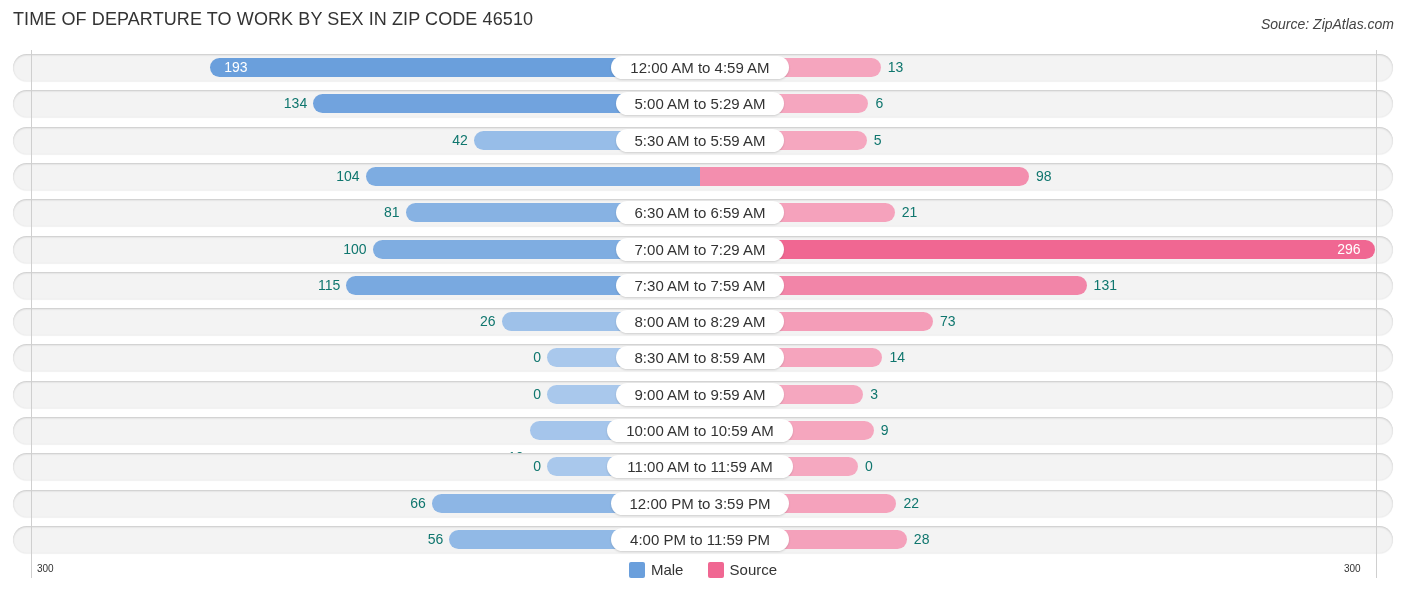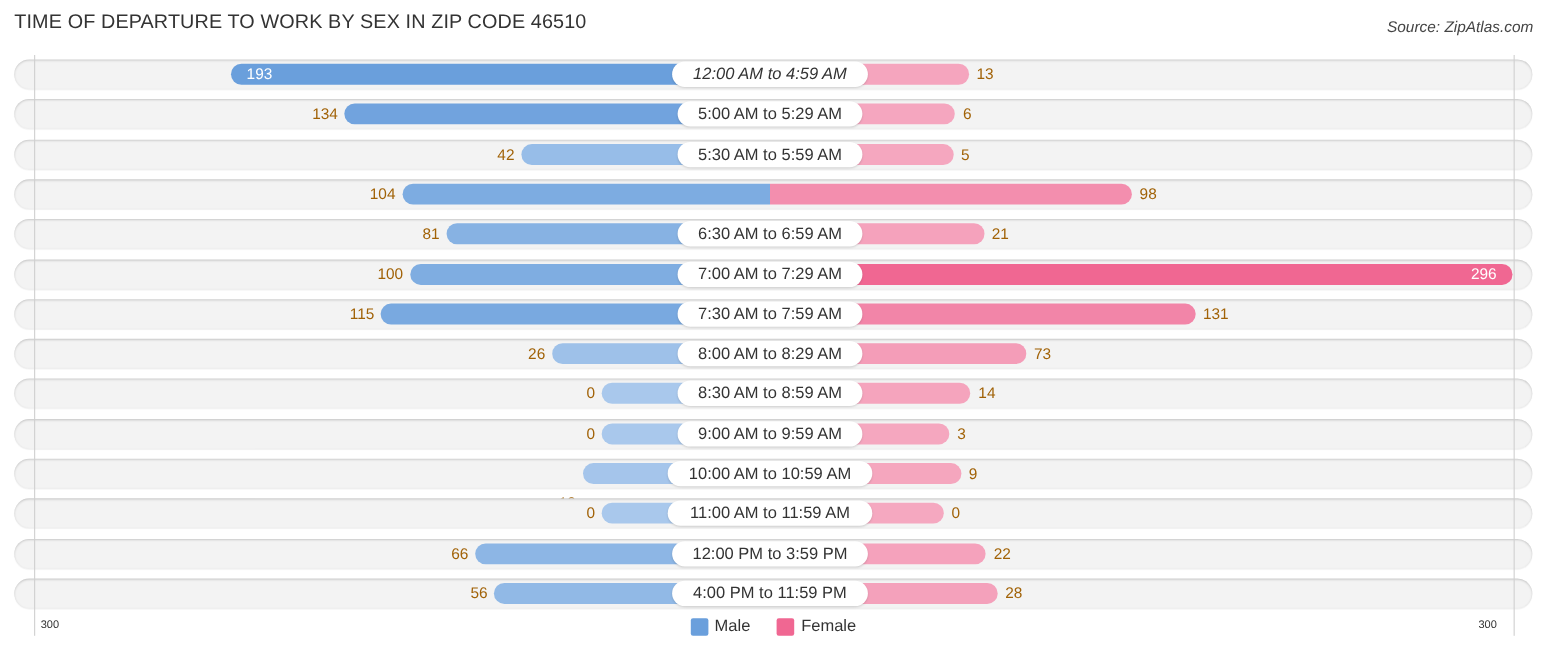--- a/index.html
+++ b/index.html
@@ -8,39 +8,39 @@
     .title { position: absolute; left: 13px; top: 9px; font-size: 18px; color: #333; letter-spacing: 0.1px; }
     .source { position: absolute; right: 12px; top: 16px; font-size: 14px; font-style: italic; color: #444; }
     #chart { position: absolute; left: 0; top: 0; width: 1406px; height: 594px; }
     .track { position: absolute; left: 13px; width: 1380px; height: 27px; border-radius: 14px;
       background: #f3f3f3; box-shadow: inset 0 1px 2px rgba(0,0,0,0.18), 0 1px 1px rgba(0,0,0,0.06); }
     .bar { position: absolute; height: 19px; border-radius: 10px; }
     .bar.male { border-top-right-radius: 0; border-bottom-right-radius: 0; }
     .bar.female { border-top-left-radius: 0; border-bottom-left-radius: 0; }
     .pill { position: absolute; height: 23px; line-height: 23px; background: #fff; border-radius: 12px;
       text-align: center; font-size: 15px; color: #333; box-shadow: 0 1px 2px rgba(0,0,0,0.15); white-space: nowrap; }
-    .val { position: absolute; font-size: 14px; line-height: 19px; color: #a16207; white-space: nowrap; }
+    .val { position: absolute; font-size: 14px; line-height: 19px; color: #0f766e; white-space: nowrap; }
     .val.inside { color: #fff; }
     .axis-line { position: absolute; width: 1px; background: #cfcfcf; }
     .tick { position: absolute; top: 563px; font-size: 10px; color: #333; }
     .legend { position: absolute; top: 561px; left: 0; width: 1406px; text-align: center; font-size: 15px; }
     .legend-item { display: inline-flex; align-items: center; margin: 0 10px; }
     .swatch { display: inline-block; width: 16px; height: 16px; border-radius: 2px; margin-right: 6px; }
   </style>
 </head>
 <body>
 
 <div class="title">TIME OF DEPARTURE TO WORK BY SEX IN ZIP CODE 46510</div>
 <div class="source">Source: ZipAtlas.com</div>
 
 <div id="chart">
     <div class="track" style="top: 54px;"></div>
     <div class="bar male" style="left: 210.215px; width: 489.785px; top: 58px; background: rgb(106, 159, 220);"></div>
     <div class="bar female" style="left: 700px; width: 180.685px; top: 58px; background: rgb(245, 165, 190);"></div>
-    <div class="pill" style="top: 56px; width: 177.4px; left: 611.3px; font-style: italic;">12:00 AM to 4:59 AM</div>
+    <div class="pill" style="top: 56px; width: 177.4px; left: 611.3px;">12:00 AM to 4:59 AM</div>
     <div class="val inside" style="top: 58px; left: 224.215px;">193</div>
     <div class="val" style="top: 58px; left: 887.685px;">13</div>
     <div class="track" style="top: 90.3px;"></div>
     <div class="bar male" style="left: 313.17px; width: 386.83px; top: 94.3px; background: rgb(113, 163, 222);"></div>
     <div class="bar female" style="left: 700px; width: 168.47px; top: 94.3px; background: rgb(245, 166, 191);"></div>
     <div class="pill" style="top: 92.3px; width: 168.8px; left: 615.6px;">5:00 AM to 5:29 AM</div>
     <div class="val" style="top: 94.3px; right: 1098.83px;">134</div>
     <div class="val" style="top: 94.3px; left: 875.47px;">6</div>
     <div class="track" style="top: 126.6px;"></div>
     <div class="bar male" style="left: 473.71px; width: 226.29px; top: 130.6px; background: rgb(151, 189, 232);"></div>
@@ -121,15 +121,15 @@
 <div class="tick" style="left:37px;">300</div>
 <div class="tick" style="left:1344px;">300</div>
 
 <div class="legend">
   <span class="legend-item">
     <span class="swatch" style="background:#6a9fdc;"></span>
     <span>Male</span>
   </span>
   <span class="legend-item">
     <span class="swatch" style="background:#f06792;"></span>
-    <span>Female</span>
+    <span>Source</span>
   </span>
 </div>
 
 </body></html>

